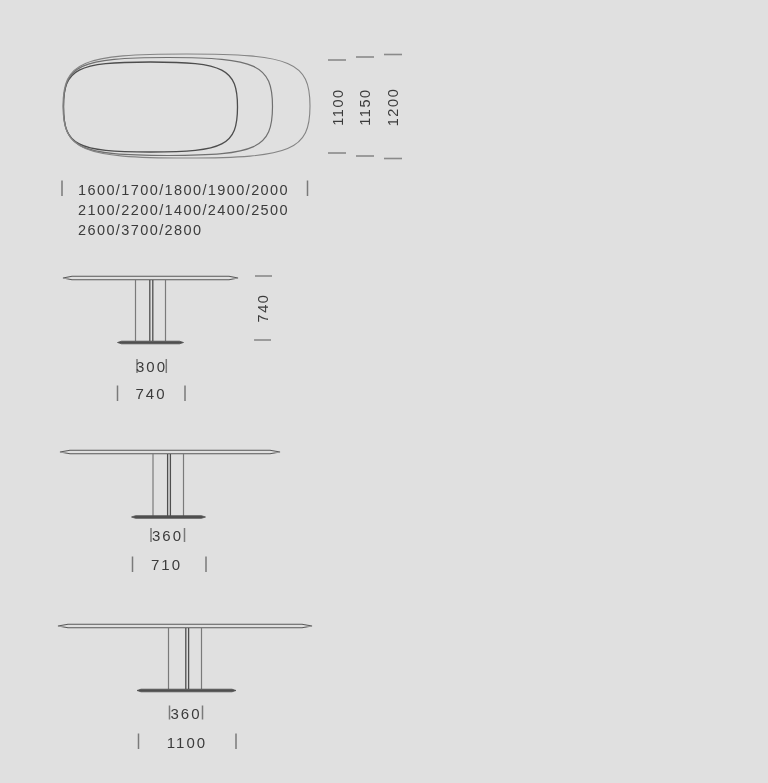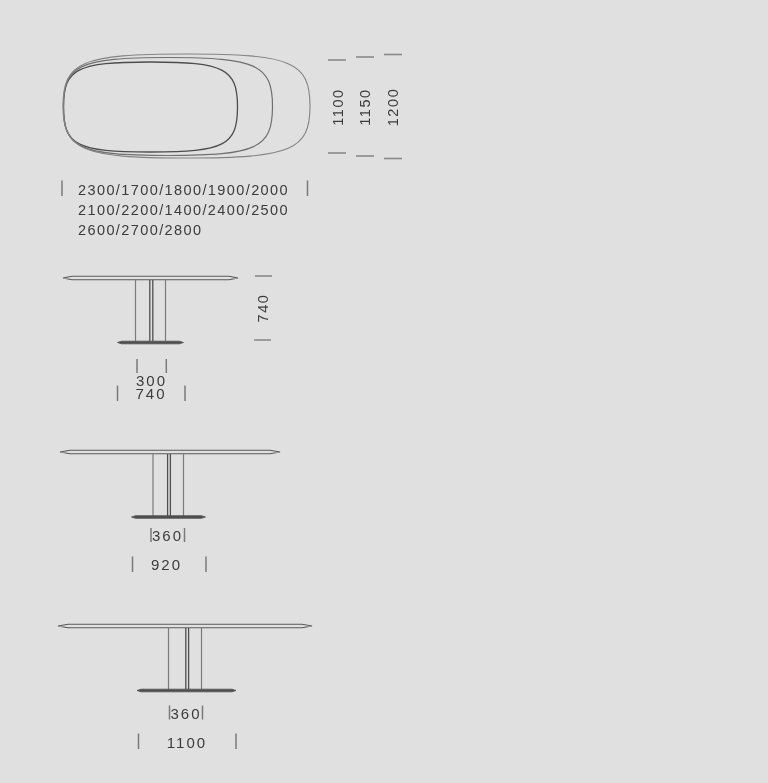--- a/index.html
+++ b/index.html
@@ -125,28 +125,28 @@
         <line x1="236" y1="733.5" x2="236" y2="749"></line>
       </g>
     </g>
   </svg>
 
   <div class="lbl rot" style="left:337.5px;top:106.5px">1100</div>
   <div class="lbl rot" style="left:365px;top:106.5px">1150</div>
   <div class="lbl rot" style="left:392.5px;top:106.5px">1200</div>
 
   <div class="lengths">
-    <div>2300/1700/1800/1900/2000</div>
+    <div>1600/1700/1800/1900/2000</div>
     <div>2100/2200/1400/2400/2500</div>
-    <div>2600/2700/2800</div>
+    <div>2600/3700/2800</div>
   </div>
 
   <div class="lbl rot" style="left:263px;top:307.5px">740</div>
-  <div class="lbl" style="left:151.5px;top:380px">300</div>
+  <div class="lbl" style="left:151.5px;top:366px">300</div>
   <div class="lbl" style="left:151px;top:393px">740</div>
 
   <div class="lbl" style="left:167.5px;top:535px">360</div>
-  <div class="lbl" style="left:166.5px;top:564px">920</div>
+  <div class="lbl" style="left:166.5px;top:564px">710</div>
 
   <div class="lbl" style="left:186px;top:712.5px">360</div>
   <div class="lbl" style="left:187px;top:741.5px">1100</div>
 
 </div>
 
 </body></html>

